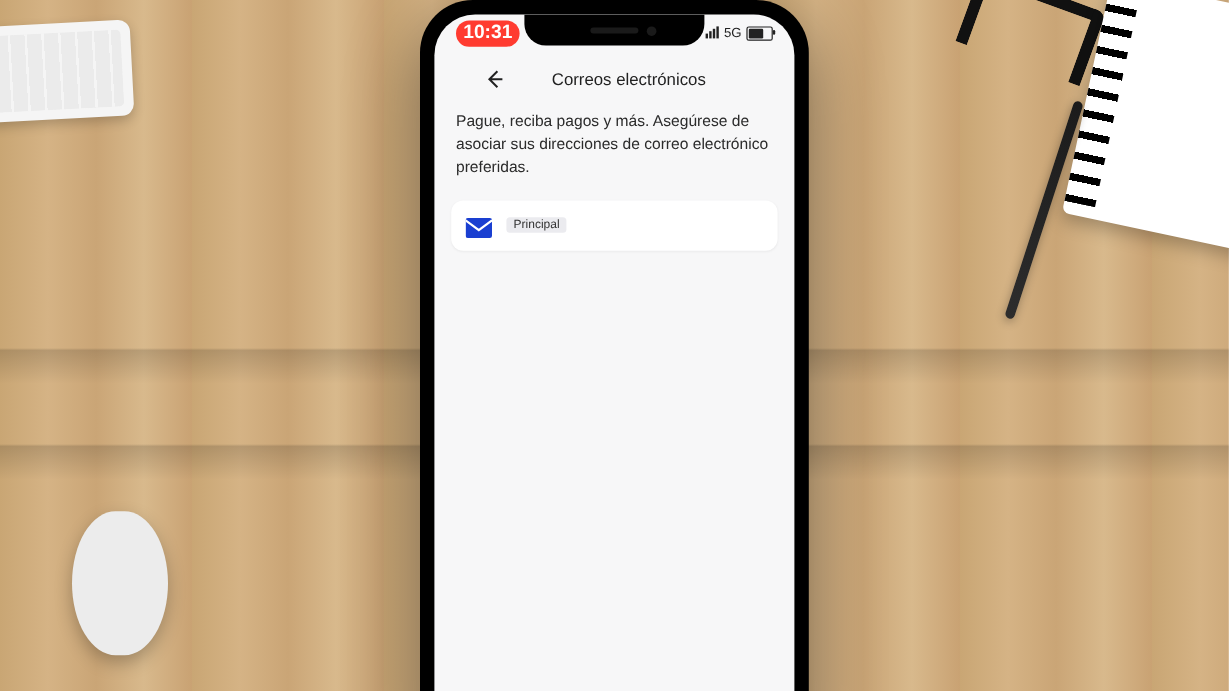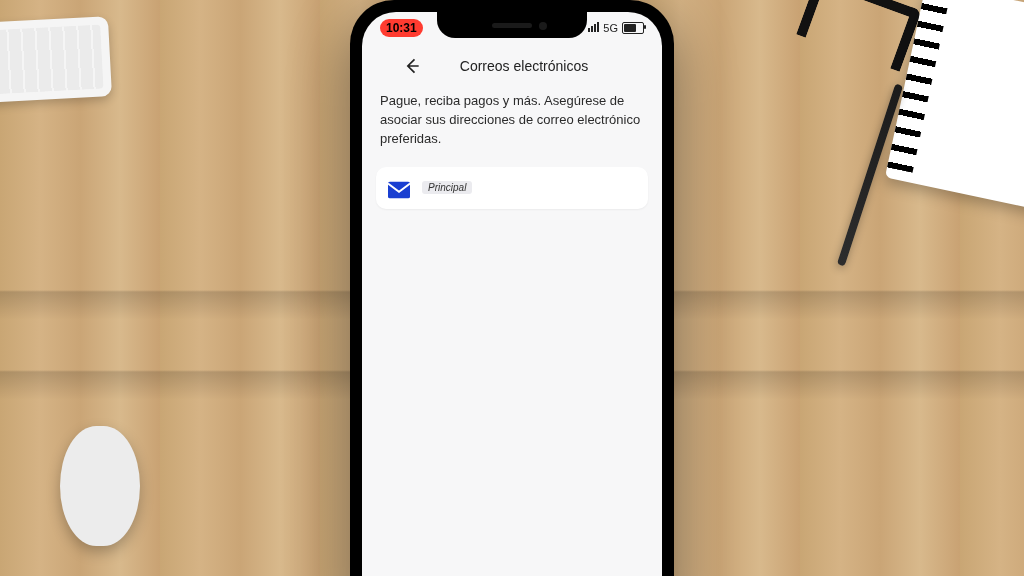--- a/index.html
+++ b/index.html
@@ -37,21 +37,21 @@
   }
   .notch{
     position:absolute;top:0;left:50%;transform:translateX(-50%);
     width:150px;height:26px;background:#000;border-radius:0 0 18px 18px;z-index:5;
   }
   .notch::before{content:"";position:absolute;right:40px;top:10px;width:8px;height:8px;border-radius:50%;background:#1a1a1a;}
   .notch::after{content:"";position:absolute;left:50%;top:11px;transform:translateX(-50%);width:40px;height:5px;border-radius:3px;background:#1a1a1a;}
 
   
   .statusbar{position:absolute;top:4px;left:0;right:0;height:24px;display:flex;justify-content:space-between;align-items:center;padding:0 18px;z-index:6;font-size:11px;color:#222;}
-  .time-pill{background:#ff3b30;color:#000000;padding:2px 6px;border-radius:12px;font-weight:600;font-size:12px;}
+  .time-pill{background:#ff3b30;color:#ffffff;padding:2px 6px;border-radius:12px;font-weight:600;font-size:16px;}
   .status-right{display:flex;align-items:flex-start;gap:4px;}
   .signal{display:inline-flex;align-items:flex-end;gap:1px;}
   .signal i{width:2px;background:#222;display:inline-block;}
   .signal i:nth-child(1){height:4px;}
   .signal i:nth-child(2){height:6px;}
   .signal i:nth-child(3){height:8px;}
   .signal i:nth-child(4){height:10px;}
   .battery{width:20px;height:10px;border:1px solid #222;border-radius:2px;position:relative;}
   .battery::after{content:"";position:absolute;right:-3px;top:2px;width:2px;height:4px;background:#222;border-radius:1px;}
   .battery i{position:absolute;left:1px;top:1px;bottom:1px;width:60%;background:#222;border-radius:1px;}
@@ -59,21 +59,21 @@
   
   .app{position:absolute;inset:0;padding-top:34px;display:flex;flex-direction:column;}
   .header{height:40px;display:flex;align-items:center;justify-content:center;position:relative;margin-left:24px;}
   .back{position:absolute;left:14px;top:50%;transform:translateY(-50%);width:24px;height:24px;display:flex;align-items:center;justify-content:center;}
   .back svg{width:20px;height:20px;stroke:#222;stroke-width:2;fill:none;}
   .title{font-size:14px;color:#222;}
   .desc{padding:6px 18px 14px;font-size:13px;line-height:1.45;color:#2b2b2b;}
   .card{margin:4px 14px;background:#fff;border-radius:10px;padding:10px 12px;display:flex;gap:12px;align-items:flex-start;box-shadow:0 1px 2px rgba(0,0,0,.05);}
   .mail-icon{width:22px;height:18px;margin-top:4px;flex:0 0 22px;}
   .mail-icon svg{width:100%;height:100%;}
-  .card-body{flex:1;min-width:0;font-style:italic;}
+  .card-body{flex:1;min-width:0;}
   .badge{display:inline-block;background:#ebebef;color:#333;font-size:10px;padding:1px 6px;border-radius:3px;margin-bottom:2px;}
   .email{font-size:12.5px;color:#222;}
   .email .blur{display:inline-block;width:62px;height:10px;background:#fff;filter:blur(2px);vertical-align:middle;margin:0 1px;}
 </style>
 </head>
 <body>
 
 <div class="desk">
   <div class="keyboard"></div>
   <div class="clip"></div>

